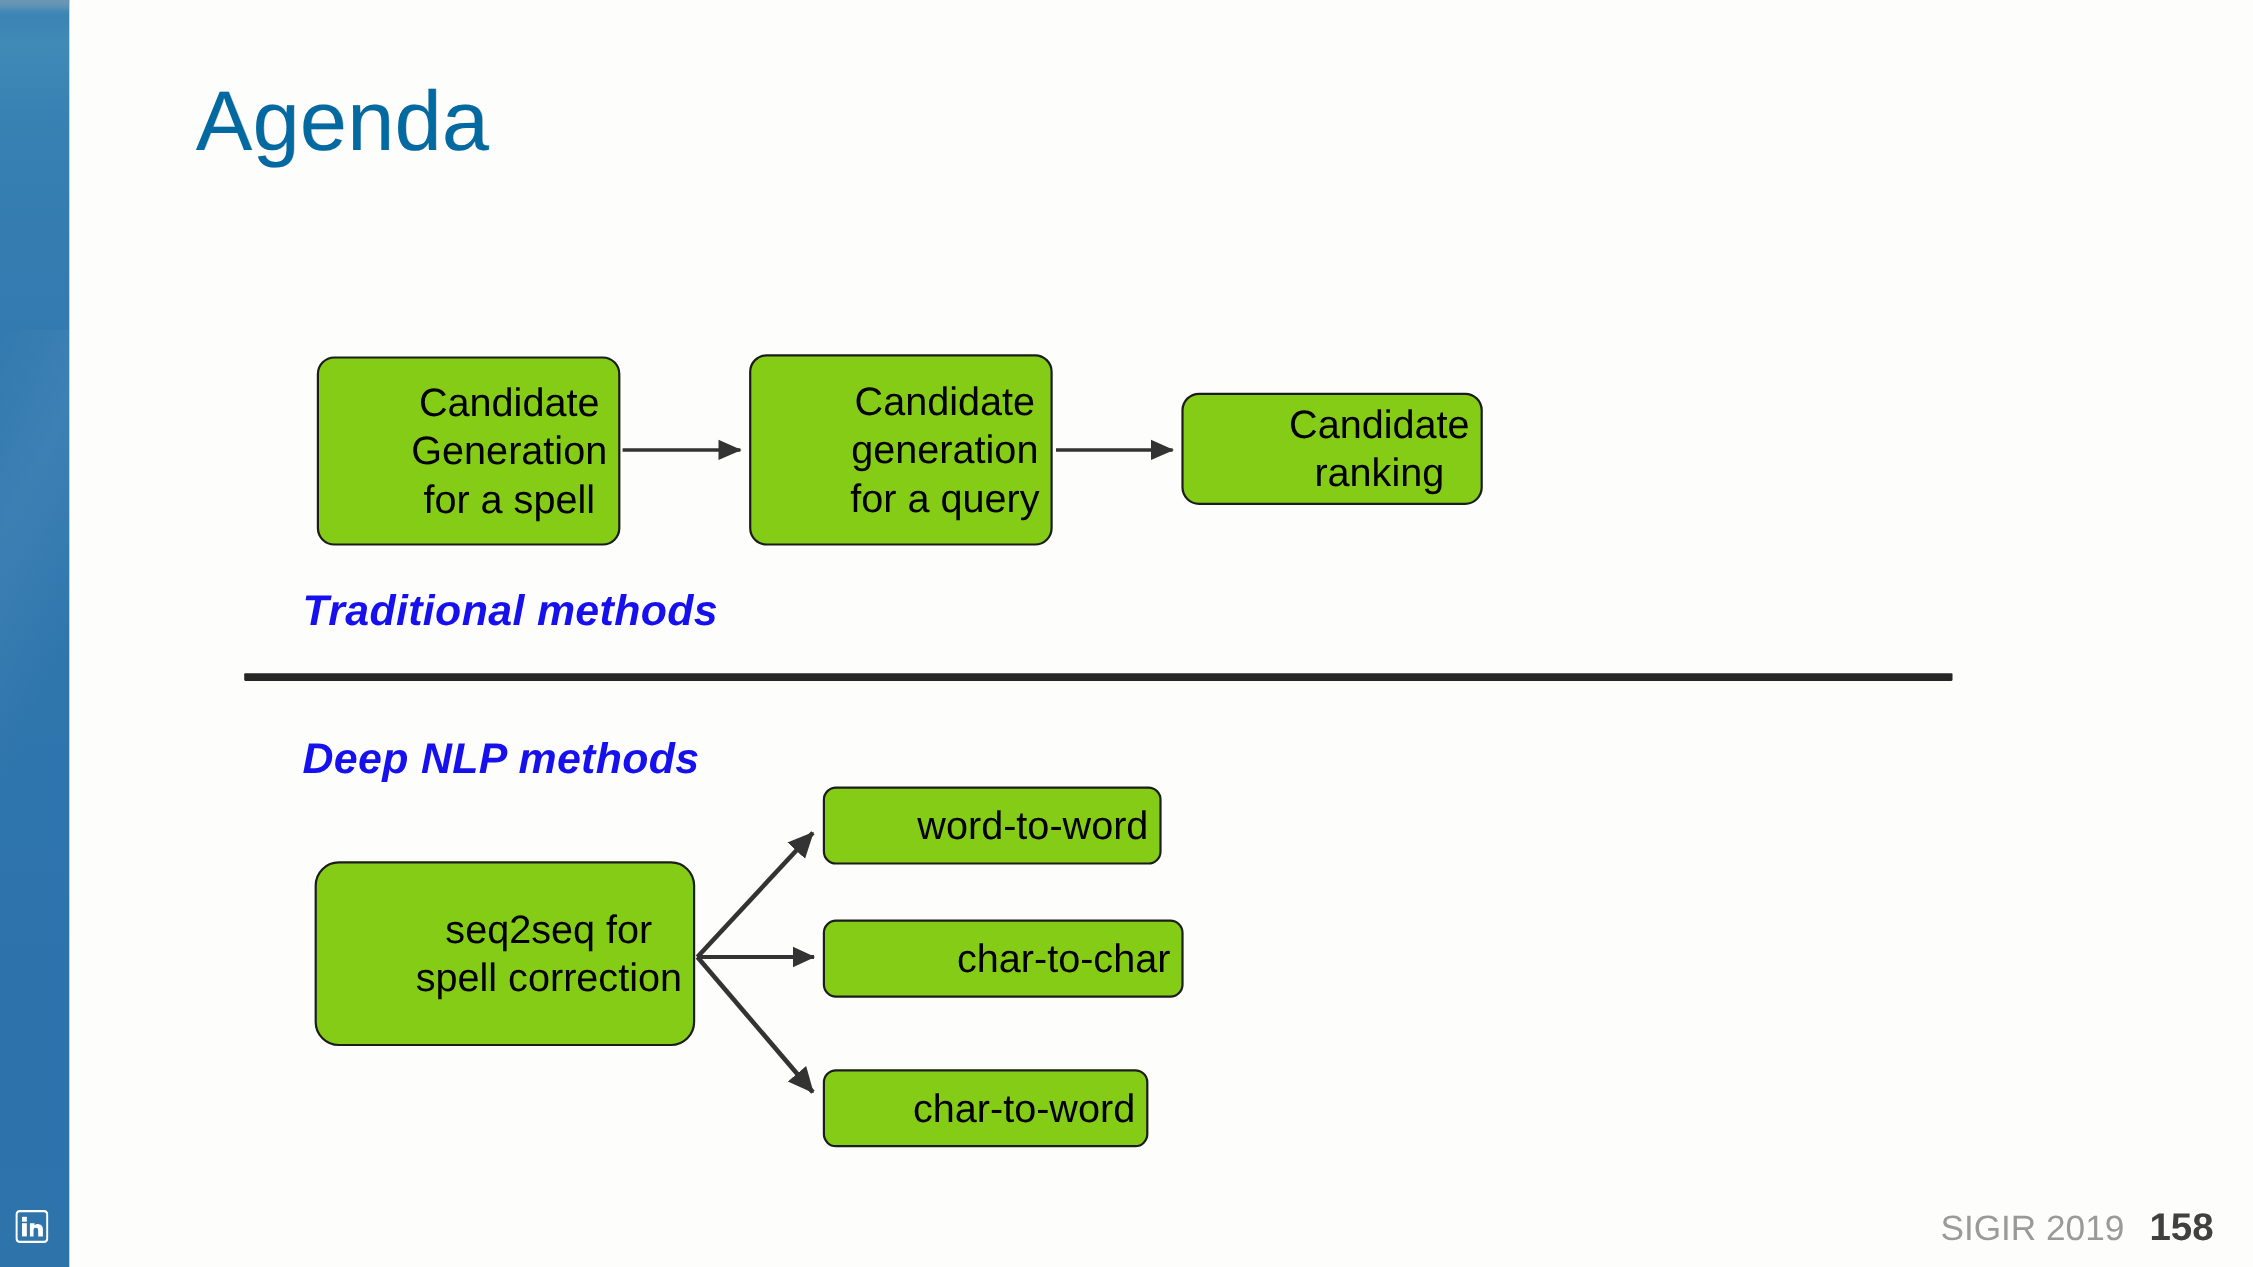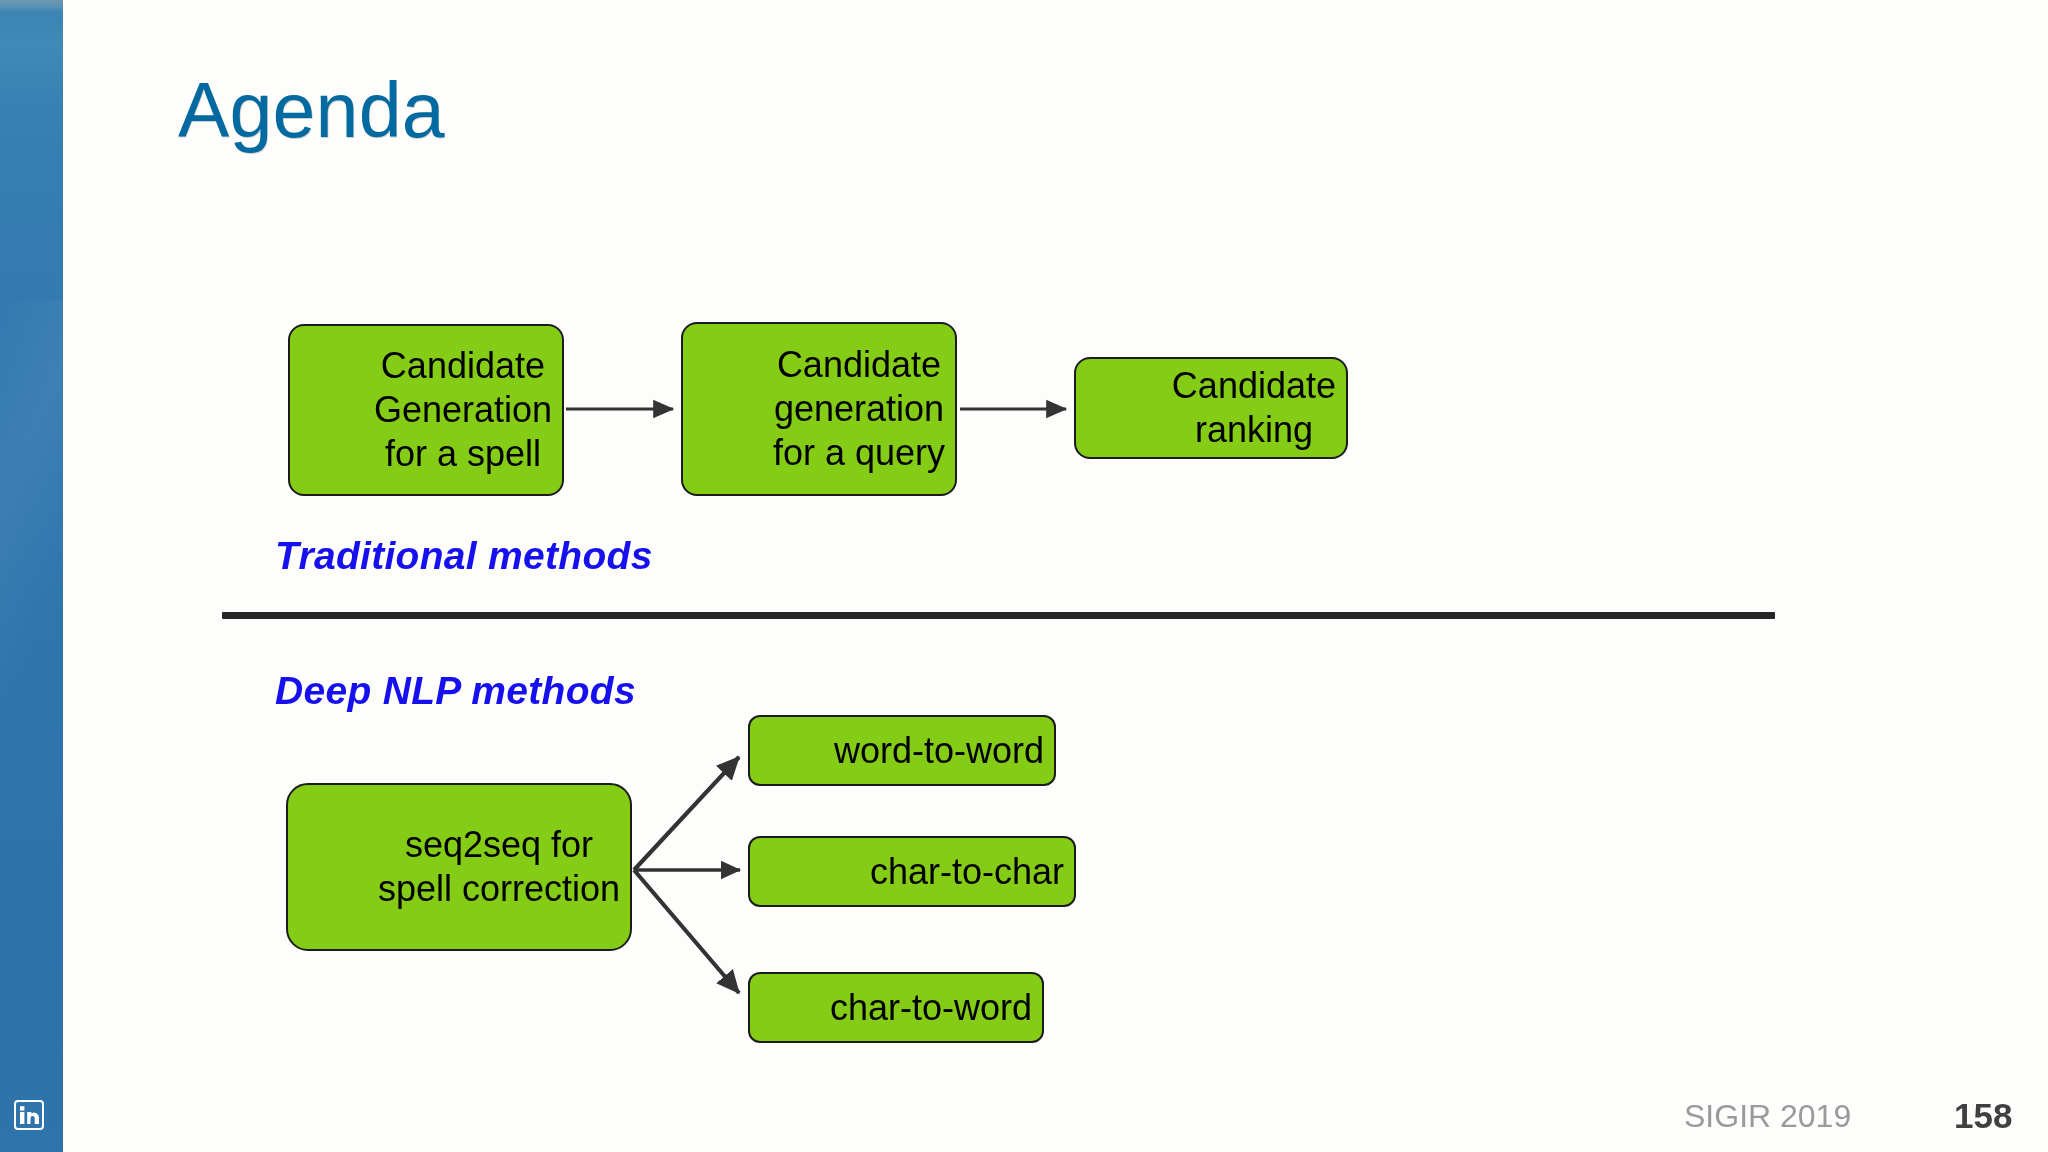--- a/index.html
+++ b/index.html
@@ -129,21 +129,21 @@
     position:absolute;
     left:0; top:0;
     width:2048px;
     height:1152px;
     pointer-events:none;
   }
 
   
   #footer-conf{
     position:absolute;
-    left:1684px;
+    left:1764px;
     top:1098px;
     font-size:32px;
     color:#9a9a9a;
     white-space:nowrap;
   }
   #footer-page{
     position:absolute;
     left:1954px;
     top:1096px;
     font-size:35px;

